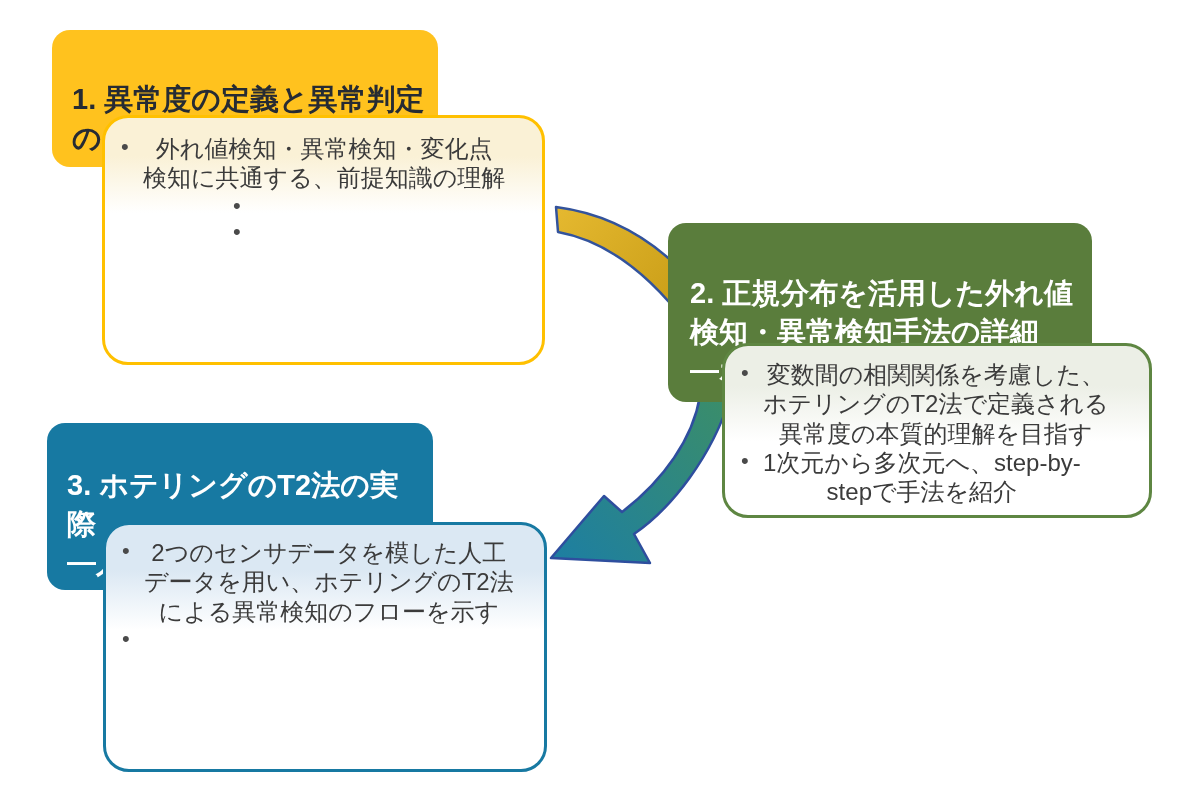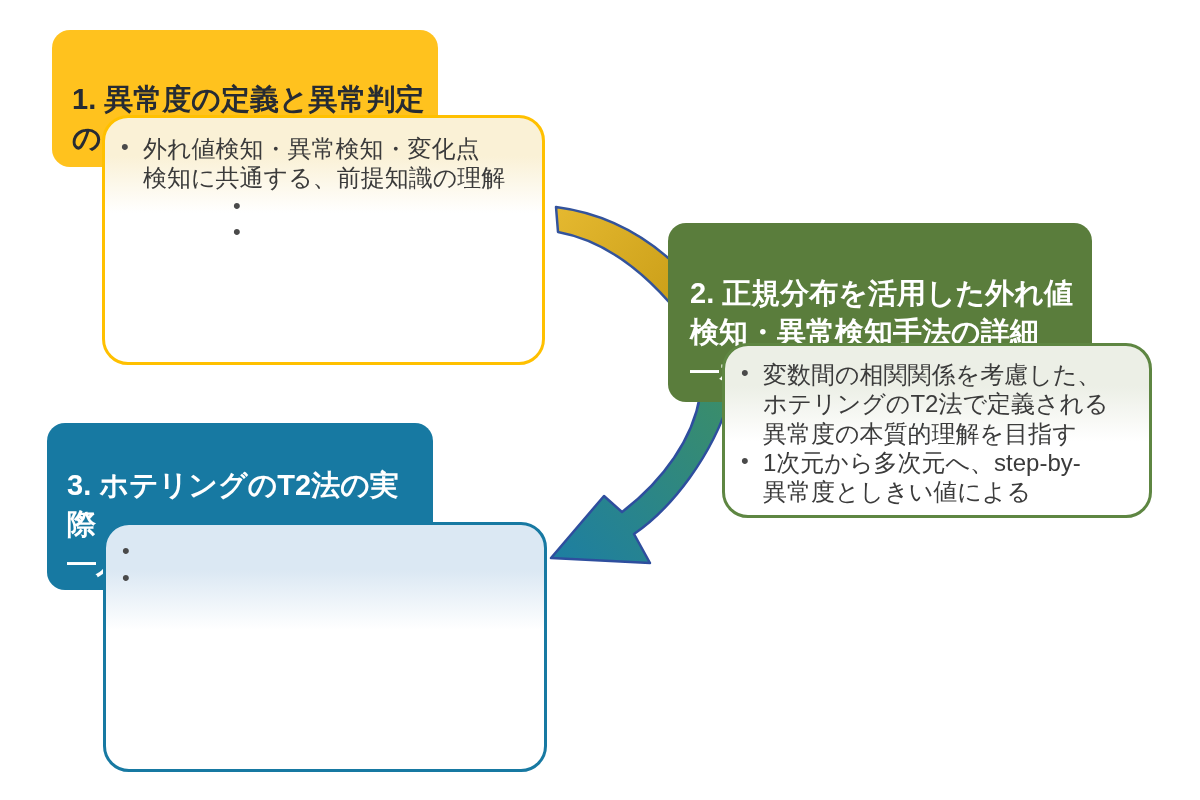--- a/index.html
+++ b/index.html
@@ -30,21 +30,21 @@
     background:linear-gradient(180deg,#ECEFE6 0px,#ECEFE6 40px,#ffffff 95px);
     padding:14px 6px 0 16px;
   }
   .wb3{
     left:103px;top:522px;width:444px;height:250px;border:3px solid #1779A2;
     background:linear-gradient(180deg,#DBE8F3 0px,#DBE8F3 45px,#ffffff 105px);
     padding:13px 6px 0 16px;
   }
   .bullet{display:flex;align-items:flex-start;}
   .bullet .marker{flex:0 0 auto;width:22px;text-align:left;font-size:22px;color:#4a4a4a;}
-  .bullet .btext{white-space:pre-line;}
+  .bullet .btext{white-space:pre-line;text-align:center;}
   .bullet.sub{padding-left:112px;}
   #arrow-layer{position:absolute;left:0;top:0;z-index:1;}
 </style>
 </head>
 <body>
 
 <div id="canvas">
 
   <svg id="arrow-layer" width="1200" height="800" viewBox="0 0 1200 800">
     <defs>
@@ -88,30 +88,33 @@
   <div class="wb wb2">
     <div class="bullet">
       <span class="marker">•</span>
       <span class="btext">変数間の相関関係を考慮した、
 ホテリングのT2法で定義される
 異常度の本質的理解を目指す</span>
     </div>
     <div class="bullet">
       <span class="marker">•</span>
       <span class="btext">1次元から多次元へ、step-by-
-異常度としきい値による</span>
+stepで手法を紹介</span>
     </div>
   </div>
 
   <div class="hdr hdr3">
     <span>3. ホテリングのT2法の実際
 ―人工データによる検証</span>
   </div>
   <div class="wb wb3">
     <div class="bullet">
       <span class="marker">•</span>
+      <span class="btext">2つのセンサデータを模した人工
+データを用い、ホテリングのT2法
+による異常検知のフローを示す</span>
     </div>
     <div class="bullet">
       <span class="marker">•</span>
     </div>
   </div>
 
 </div>
 
 </body></html>

